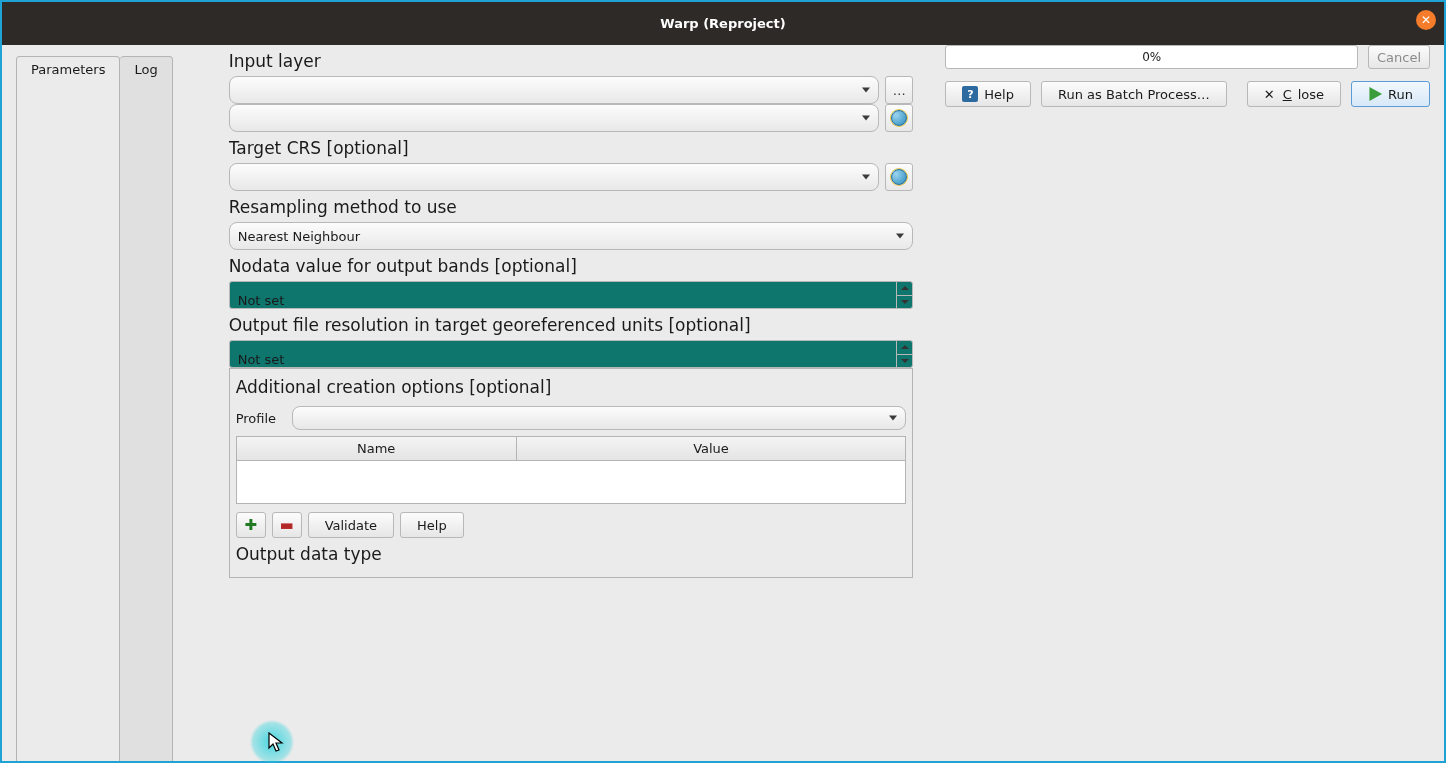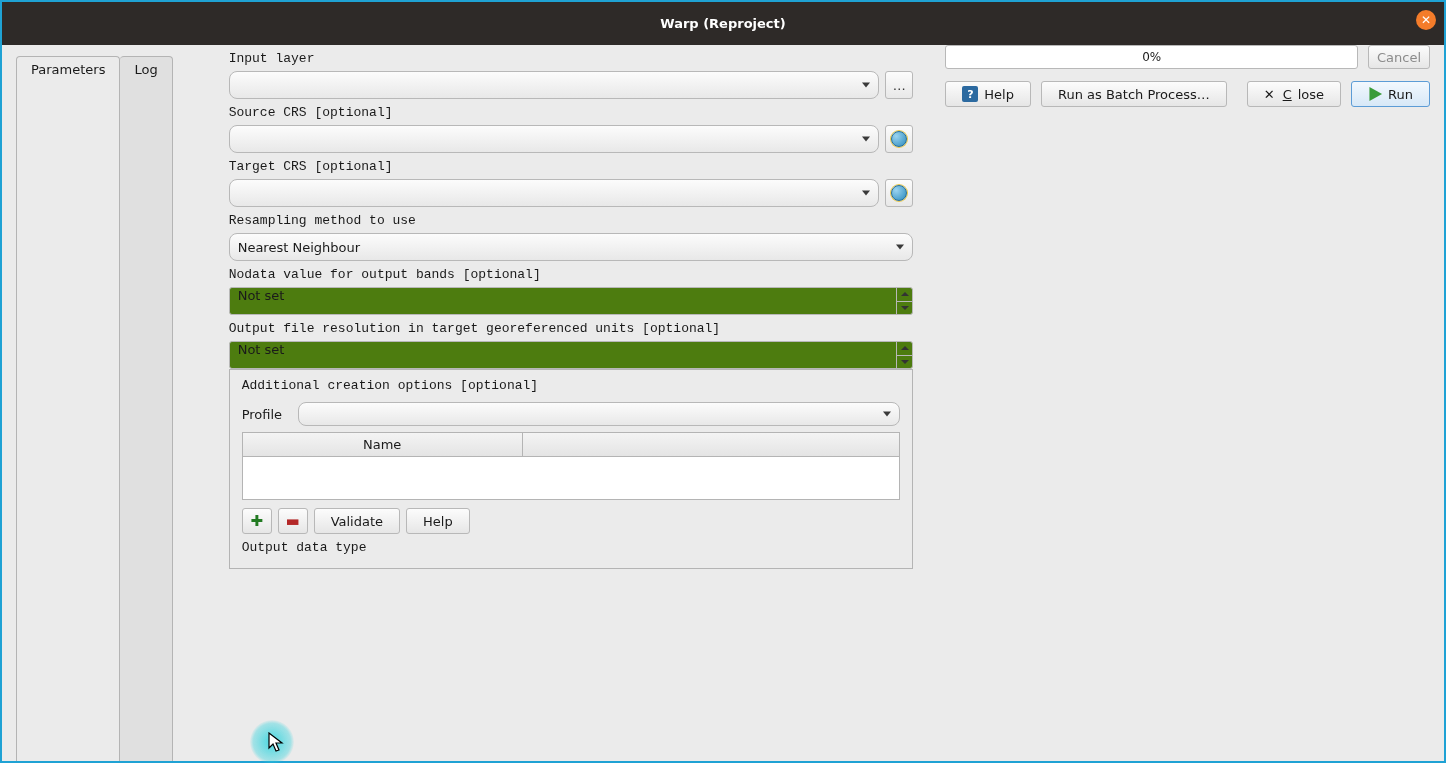--- a/index.html
+++ b/index.html
@@ -77,22 +77,21 @@
   position: relative;
   overflow-y: scroll;
   padding-right: 4px;
 }
 .params-scroll::-webkit-scrollbar { width: 14px; }
 .params-scroll::-webkit-scrollbar-thumb { background: #c0c0c0; border: 1px solid #b4b4b4; }
 .params-scroll::-webkit-scrollbar-track { background: #ebebeb; border-left: 1px solid #d0d0d0; }
 
 .field-label {
   padding: 6px 0 5px 0;
-  font-size: 13px;
-  font-family: Liberation Mono, monospace;
+  font-size: 17px;
 }
 .field-row {
   display: flex;
   gap: 6px;
   align-items: stretch;
 }
 .combo {
   flex: 1;
   height: 28px;
   border: 1px solid #b8b8b8;
@@ -130,23 +129,23 @@
   border-radius: 50%;
   background: radial-gradient(circle at 30% 30%, #9bd4f0, #2b8bbd);
   border: 1px solid #2a6f96;
   box-shadow: 0 0 0 1px #e8c84a;
 }
 .spin {
   flex: 1;
   height: 28px;
   border: 1px solid #b8b8b8;
   border-radius: 3px;
-  background: #4d7c0f;
-  display: flex;
-  align-items: flex-start;
+  background: #0f766e;
+  display: flex;
+  align-items: flex-end;
   padding: 0 18px 0 8px;
   position: relative;
 }
 .spin .arrows {
   position: absolute;
   right: 0; top: 0; bottom: 0;
   width: 16px;
   border-left: 1px solid #b8b8b8;
   display: flex;
   flex-direction: column;
@@ -166,21 +165,21 @@
   cursor: pointer;
 }
 .adv-header .tri {
   width: 0; height: 0;
   border-left: 5px solid transparent;
   border-right: 5px solid transparent;
   border-top: 6px solid #1a1a1a;
 }
 .adv-body {
   border: 1px solid #b4b4b4;
-  padding: 8px 12px;
+  padding: 8px 6px;
   background: #ebebeb;
 }
 .profile-row {
   display: flex; align-items: center; gap: 16px; margin: 4px 0 6px;
 }
 .profile-row .combo { height: 24px; }
 .opt-table {
   border: 1px solid #b4b4b4;
   background: #fff;
 }
@@ -289,21 +288,20 @@
     <div class="field-label">Input layer</div>
     <div class="field-row">
       <div class="combo">
         <span></span>
       </div>
       <div class="sqbtn">
         <span>…</span>
       </div>
     </div>
 
-    <div class="field-label">Source CRS [optional]</div>
     <div class="field-row">
       <div class="combo">
         <span></span>
       </div>
       <div class="sqbtn">
         <span class="globe"></span>
       </div>
     </div>
 
     <div class="field-label">Target CRS [optional]</div>
@@ -350,20 +348,21 @@
       <div class="field-label" style="padding-top:0">Additional creation options [optional]</div>
       <div class="profile-row">
         <span>Profile</span>
         <div class="combo">
           <span></span>
         </div>
       </div>
       <div class="opt-table">
         <div class="opt-head">
           <div class="col name">Name</div>
+          <div class="col value">Value</div>
         </div>
         <div class="opt-body"></div>
       </div>
       <div class="opt-btns">
         <div class="btn sm">
             <span class="plus">✚</span>
           </div>
         <div class="btn sm">
             <span class="minus">▬</span>
           </div>

